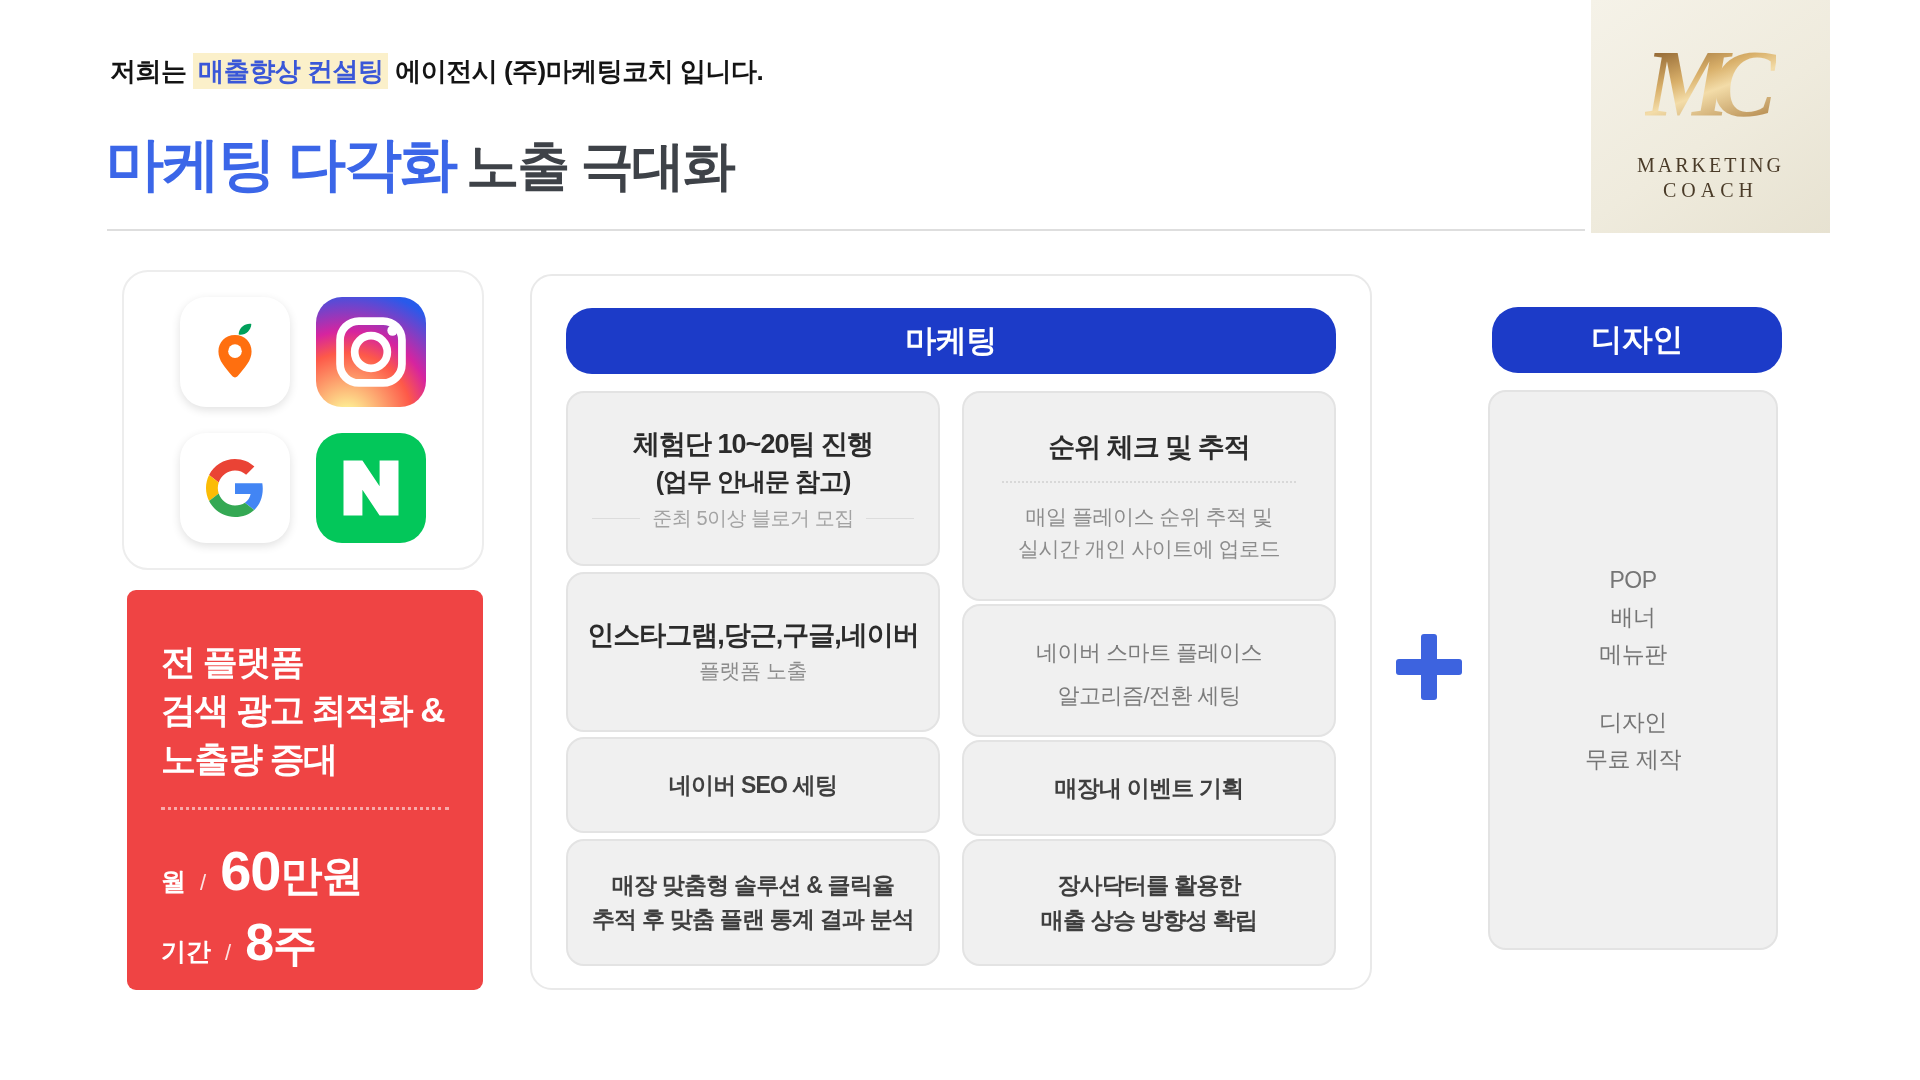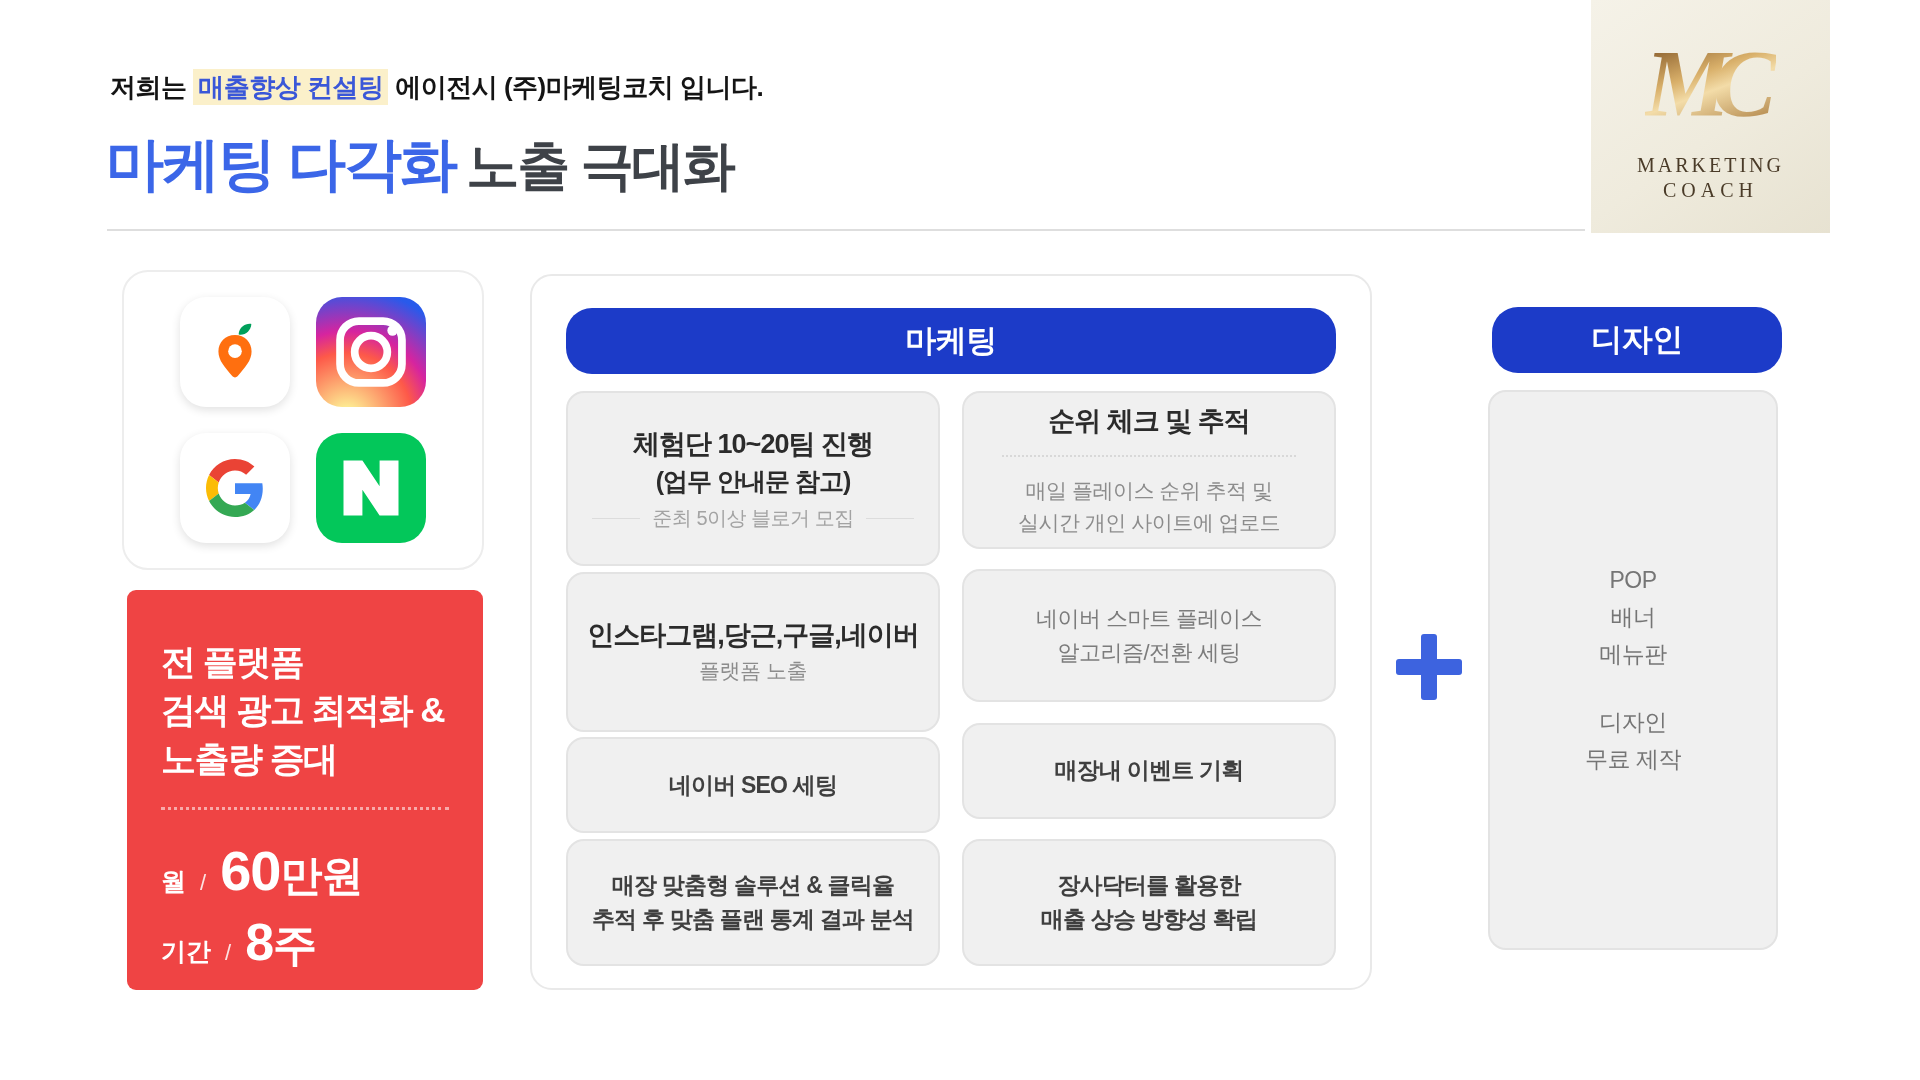--- a/index.html
+++ b/index.html
@@ -1,21 +1,21 @@
 <!DOCTYPE html>
 <html><head>
 <meta charset="utf-8">
 <style>
   * { margin:0; padding:0; box-sizing:border-box; }
   html,body { width:1920px; height:1080px; background:#fff; overflow:hidden;
     font-family:"Liberation Sans","DejaVu Sans",sans-serif; }
   .canvas { position:relative; width:1920px; height:1080px; background:#fff; }
 
   
-  .intro { position:absolute; left:110px; top:70px; font-size:26px; font-weight:800;
+  .intro { position:absolute; left:110px; top:54px; font-size:26px; font-weight:800;
     color:#141414; letter-spacing:-0.5px; }
   .intro .hl { background:#FBF0CA; color:#3A57D8; padding:3px 5px; }
   .title { position:absolute; left:106px; top:126px; font-size:58px; font-weight:800;
     letter-spacing:-2px; white-space:nowrap; }
   .t-blue { color:#3B66E8; }
   .t-dark { color:#3E4248; font-size:53px; margin-left:10px; }
   .title-rule { position:absolute; left:107px; top:229px; width:1478px; height:2px;
     background:#DEDEDE; }
 
   
@@ -62,30 +62,30 @@
   .main-card { position:absolute; left:530px; top:274px; width:842px; height:716px;
     background:#fff; border:2px solid #E9E9E9; border-radius:22px; padding:32px 34px; }
   .bar-header { height:66px; background:#1C3BC8; border-radius:26px; display:flex;
     align-items:center; justify-content:center; color:#fff; font-size:31px; font-weight:800;
     letter-spacing:-0.5px; }
   .grid { margin-top:17px; display:flex; gap:22px; height:575px; }
   .col { flex:1; display:flex; flex-direction:column; justify-content:space-between; }
   .box { background:#F0F0F0; border:2px solid #E3E3E3; border-radius:18px;
     display:flex; flex-direction:column; align-items:center; justify-content:center;
     text-align:center; padding:8px 12px; }
-  .h-exp{height:175px} .h-rank{height:158px} .h-plat{height:160px}
+  .h-exp{height:175px} .h-rank{height:210px} .h-plat{height:160px}
   .h-smart{height:133px} .h-seo{height:96px} .h-sol{height:127px}
   .box-title { font-size:27px; font-weight:800; color:#2B2B2B; letter-spacing:-1px; line-height:1.45; }
   .box-title2 { font-size:25px; font-weight:800; color:#2B2B2B; letter-spacing:-1px; }
   .box-note { margin-top:7px; font-size:20px; color:#A3A3A3; letter-spacing:-0.5px;
     display:flex; align-items:center; gap:12px; }
   .box-note::before, .box-note::after { content:""; width:48px; height:1px; background:#DCDCDC; }
   .box-dotted { width:85%; border-top:2px dotted #D8D8D8; margin:14px 0 18px; }
   .box-sub { font-size:21px; color:#8C8C8C; line-height:1.5; letter-spacing:-0.5px; }
-  .box-mid { font-size:22px; color:#7C7C7C; line-height:1.55; font-weight:500; letter-spacing:-0.5px; }
+  .box-mid { font-size:22px; color:#7C7C7C; line-height:1.55; font-weight:500; letter-spacing:-0.5px;margin-top:8px; }
   .box-strong { font-size:23px; color:#3F3F3F; font-weight:700; line-height:1.5; letter-spacing:-0.8px; }
 
   
   .plus { position:absolute; left:1396px; top:634px; width:66px; height:66px; }
   .plus::before { content:""; position:absolute; left:0; top:25px; width:66px; height:16px;
     background:#3D63DF; border-radius:3px; }
   .plus::after { content:""; position:absolute; left:25px; top:0; width:16px; height:66px;
     background:#3D63DF; border-radius:3px; }
 
   

